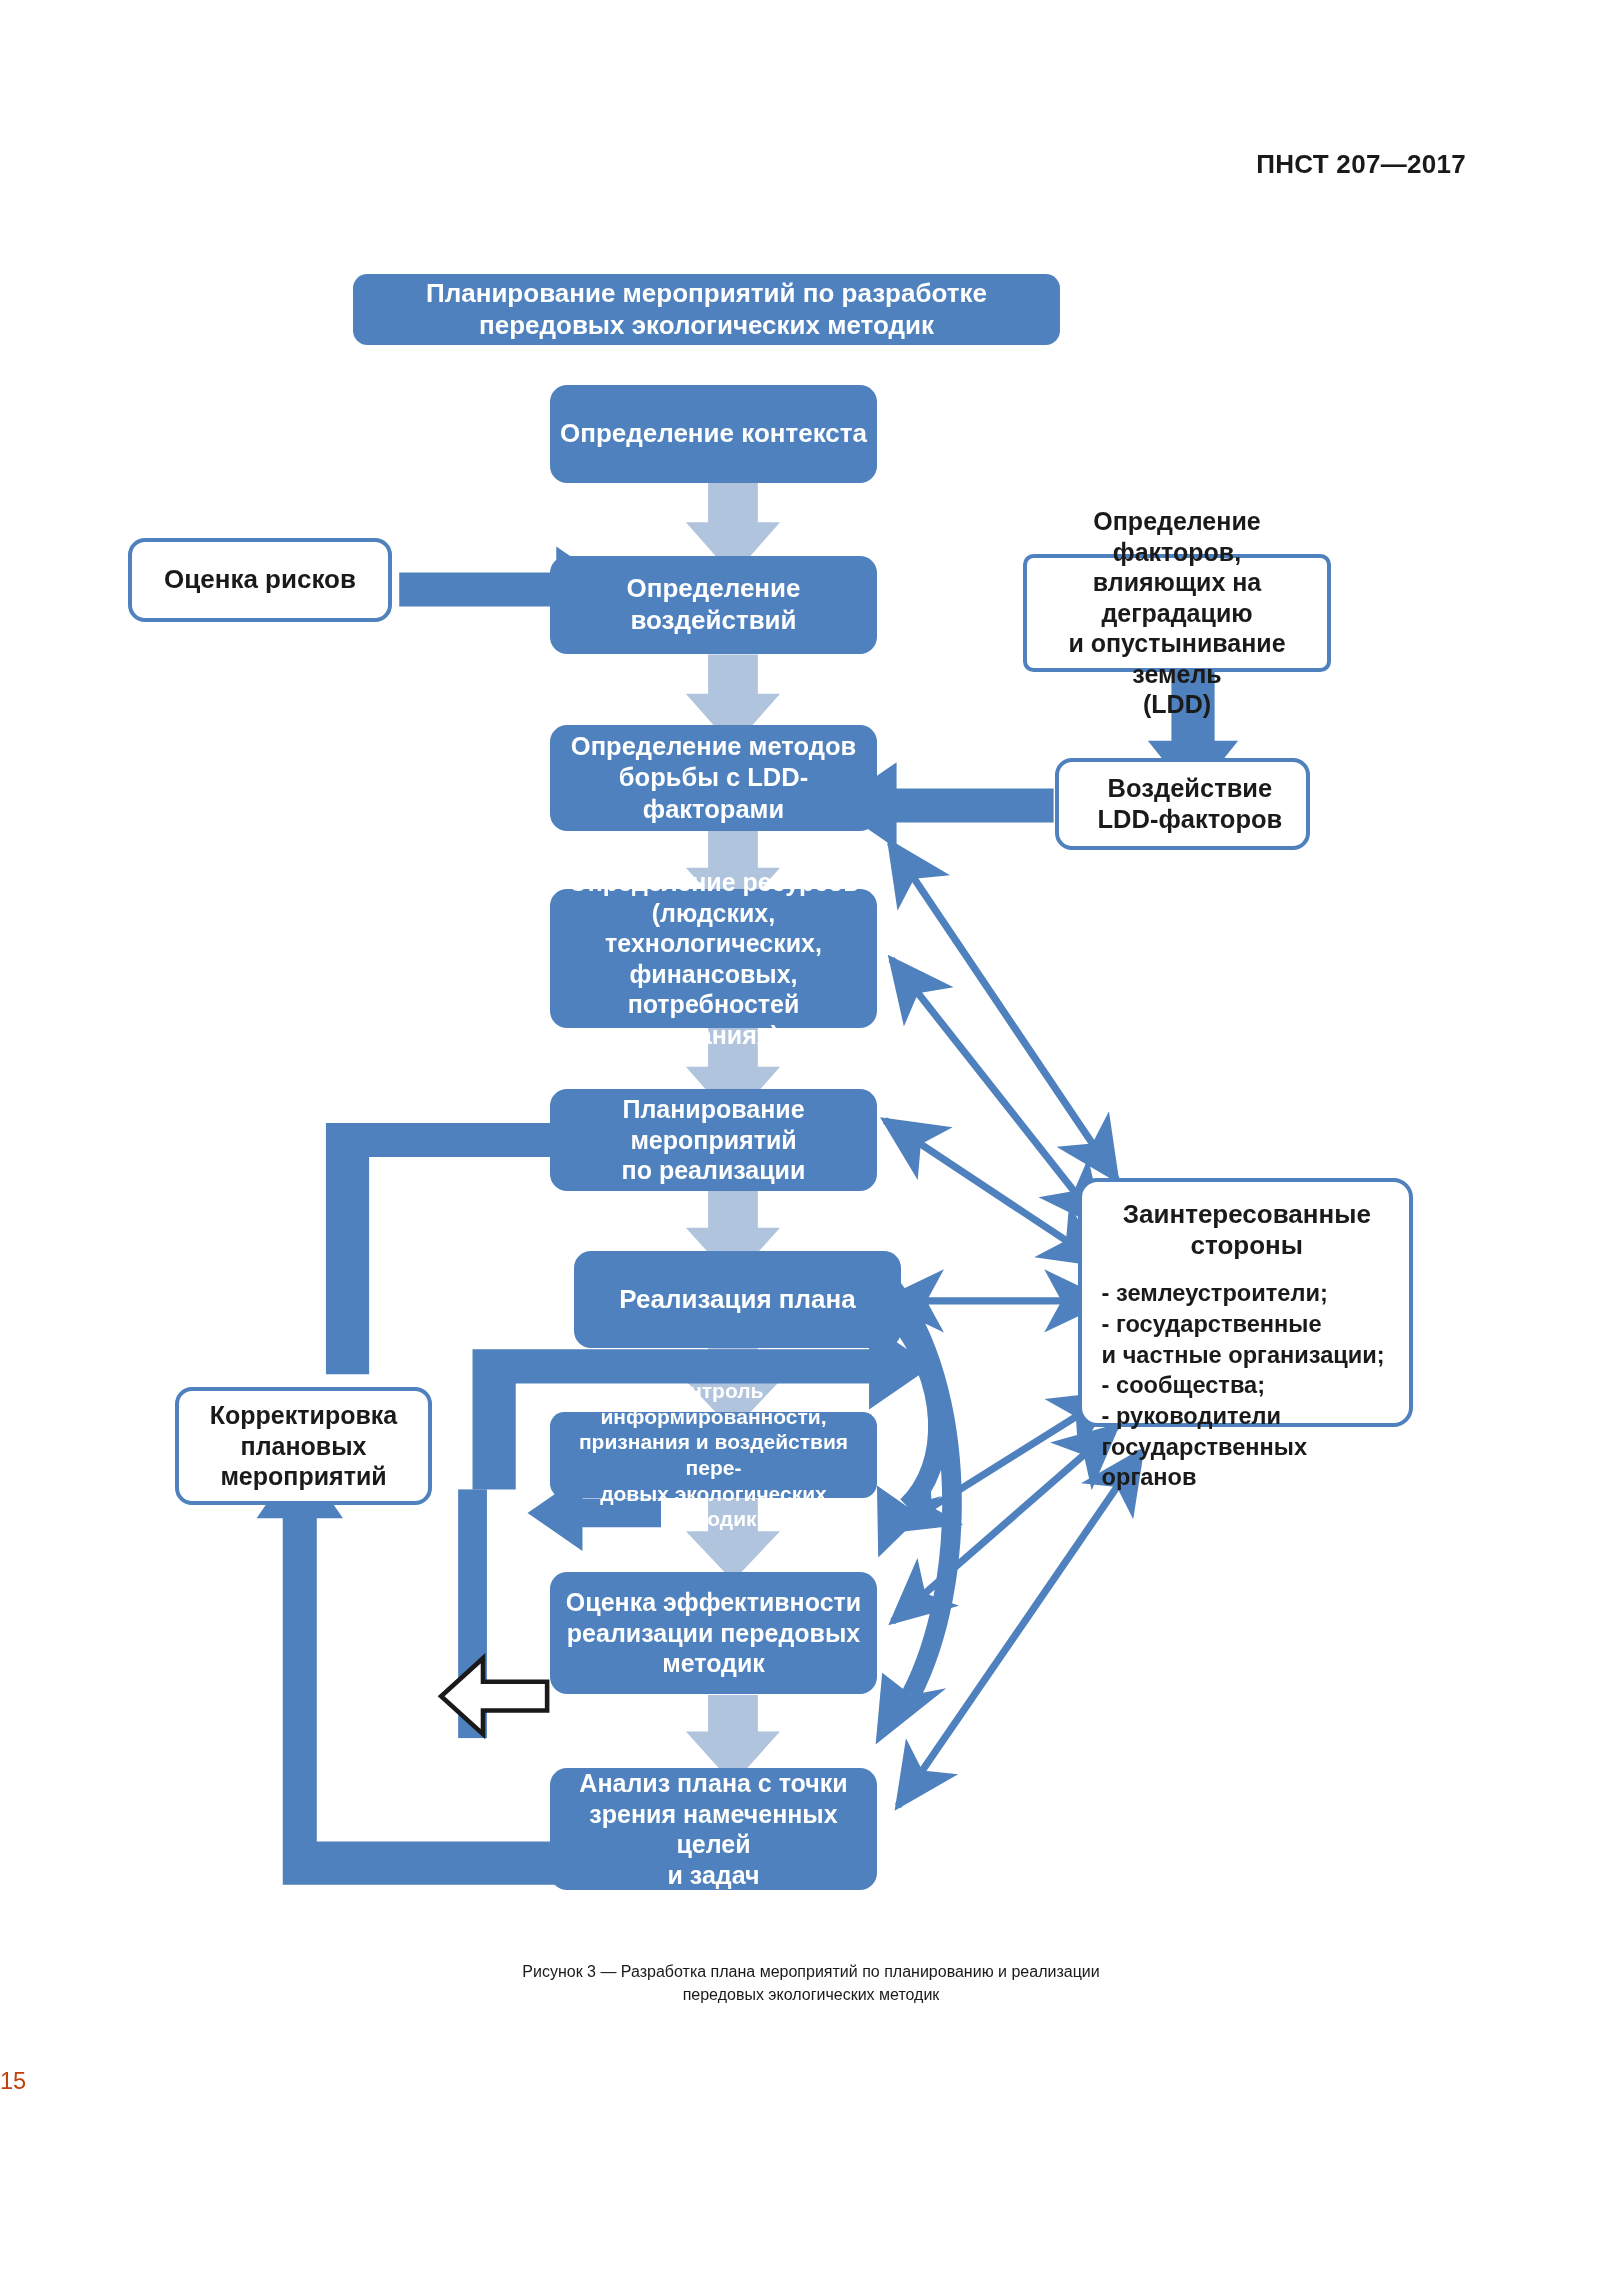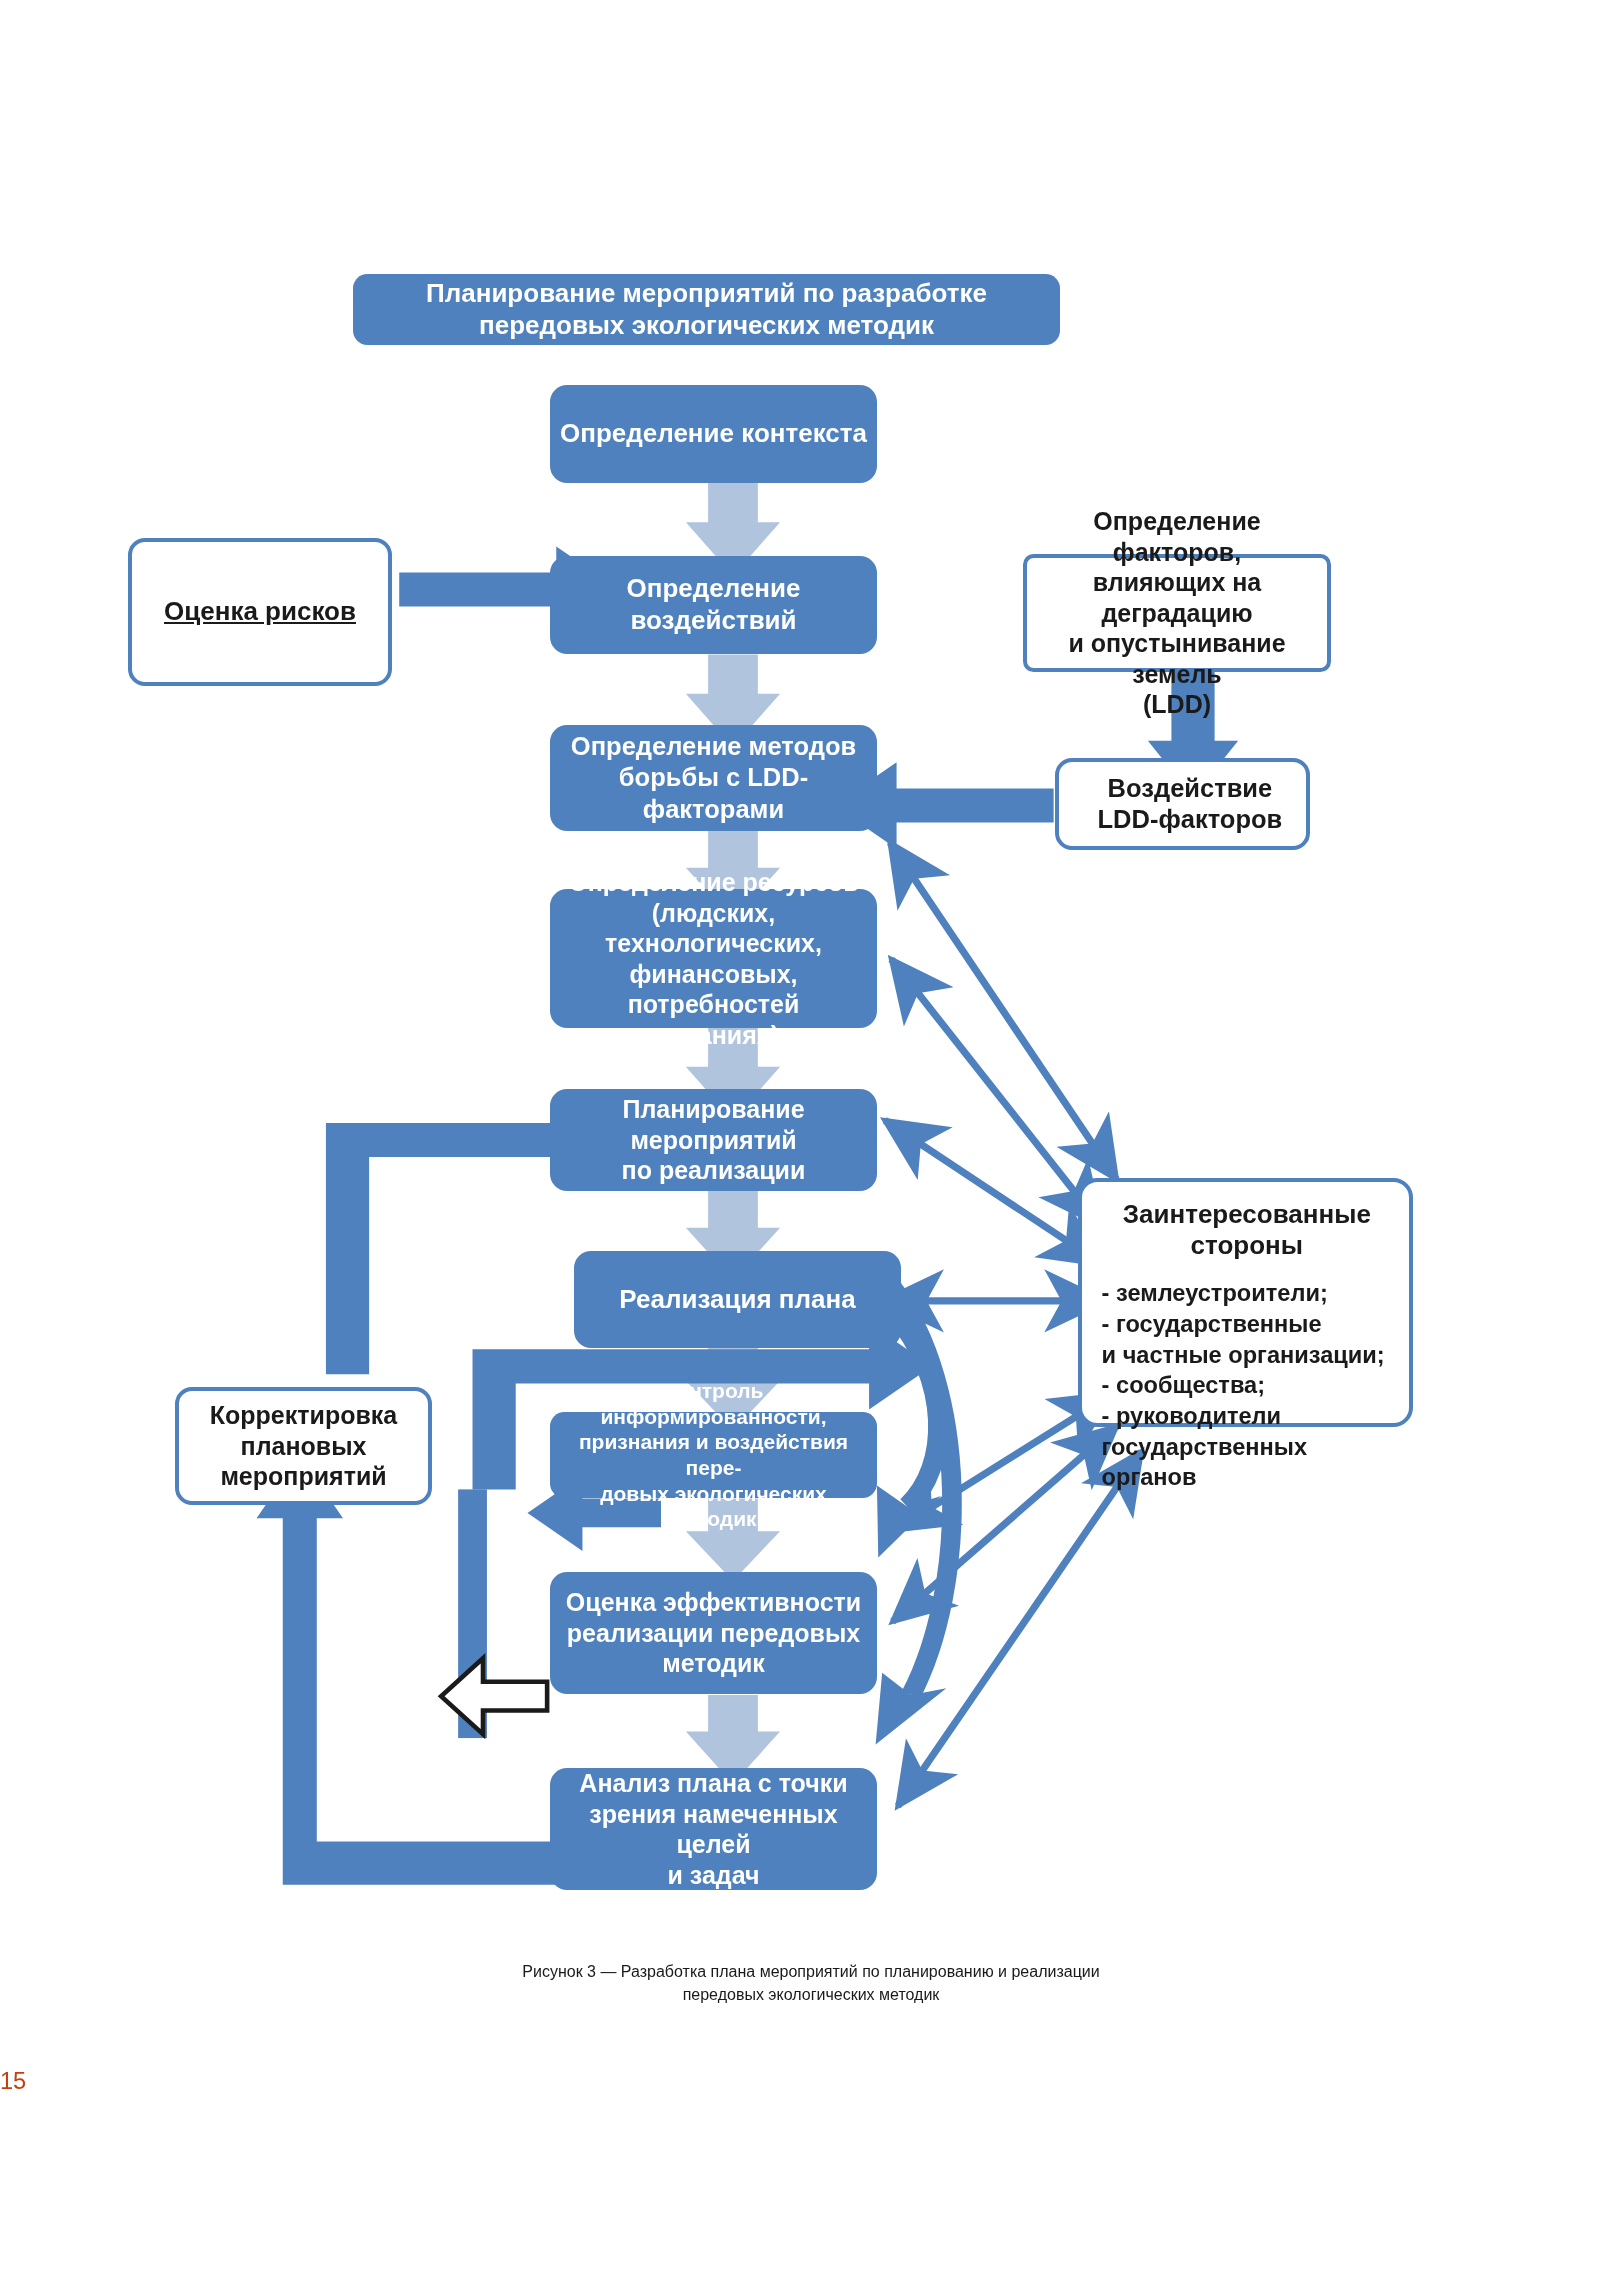--- a/index.html
+++ b/index.html
@@ -47,20 +47,21 @@
   }
   .stake-title{font-weight:bold;font-size:26px;text-align:center;line-height:1.2;}
   .stake-list{margin-top:17px;font-weight:bold;font-size:23.6px;line-height:1.30;}
   .stake-list .li{white-space:pre-line;}
 </style>
 </head>
 <body>
 
 <div class="page">
 
+  <div id="doc-header">ПНСТ 207—2017</div>
 
   <div id="figure">
 
     <svg id="wires" viewBox="0 0 2480 2960">
       <defs>
         <marker id="thinHead" markerWidth="10" markerHeight="10" refX="8.4" refY="5" orient="auto" markerUnits="strokeWidth">
           <path d="M0,0.6 L9.2,5 L0,9.4 L2.4,5 Z" fill="#4E81BD"></path>
         </marker>
         <marker id="thinTail" markerWidth="10" markerHeight="10" refX="1.6" refY="5" orient="auto" markerUnits="strokeWidth">
           <path d="M10,0.6 L0.8,5 L10,9.4 L7.6,5 Z" fill="#4E81BD"></path>
@@ -164,21 +165,21 @@
 
     <div class="node filled" style="left:353px;top:274px;width:707px;height:71px;font-size:26px;border-radius:14.4px;">
       <span class="txt">Планирование мероприятий по разработке
 передовых экологических методик</span>
     </div>
 
     <div class="node filled" style="left:550px;top:385px;width:327px;height:98px;font-size:26px;">
       <span class="txt">Определение контекста</span>
     </div>
 
-    <div class="node outline" style="left:128px;top:538px;width:264px;height:148px;font-size:26px;text-decoration:underline;">
+    <div class="node outline" style="left:128px;top:538px;width:264px;height:84px;font-size:26px;">
       <span class="txt">Оценка рисков</span>
     </div>
 
     <div class="node filled" style="left:550px;top:556px;width:327px;height:98px;font-size:26px;">
       <span class="txt">Определение воздействий</span>
     </div>
 
     <div class="node outline" style="left:1023px;top:554px;width:308px;height:118px;font-size:25px;border-radius:10.5px;">
       <span class="txt">Определение факторов,
 влияющих на деградацию

